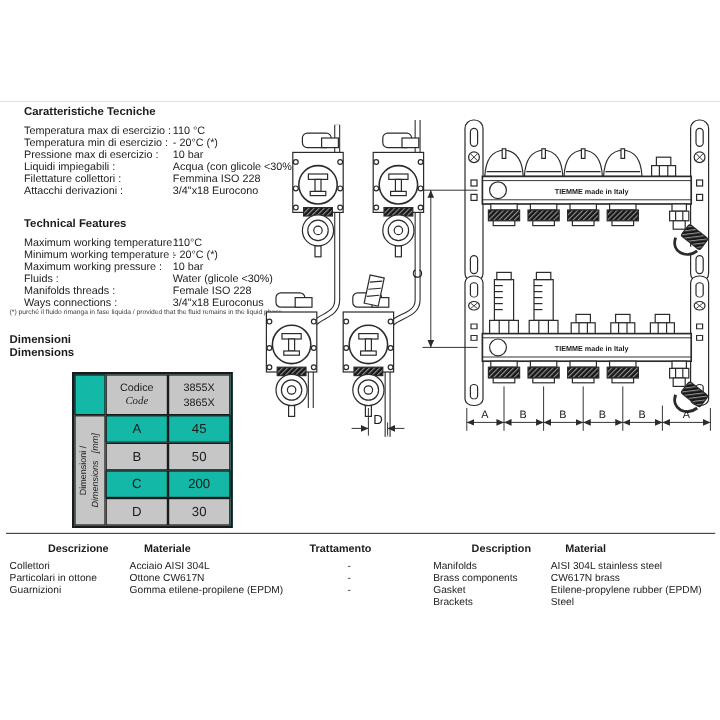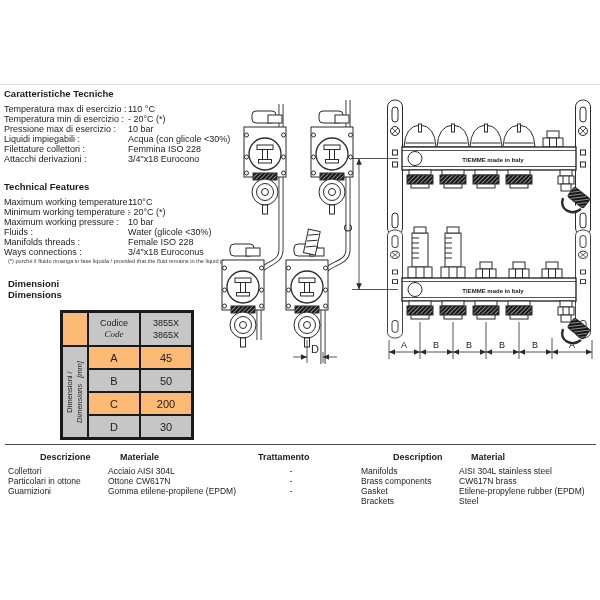--- a/index.html
+++ b/index.html
@@ -3,32 +3,32 @@
 <meta charset="utf-8">
 <style>
   html,body{margin:0;padding:0;}
   body{
     width:600px;height:600px;position:relative;background:#ffffff;
     font-family:"Liberation Sans", sans-serif;color:#1c1c1c;overflow:hidden;
   }
   .rule-light{position:absolute;left:0;top:84px;width:600px;border-top:1px solid #e3e3e3;}
   .rule-dark{position:absolute;left:5px;top:444px;width:591px;border-top:1.5px solid #4a4a4a;}
 
-  .specs{position:absolute;left:4px;}
+  .specs{position:absolute;left:20px;}
   .sec-title{font-size:9.5px;font-weight:bold;margin-bottom:5px;}
   .spec-grid{display:grid;grid-template-columns:124px auto;}
   .spec-grid span{font-size:9px;line-height:10px;white-space:nowrap;}
 
   .footnote{position:absolute;left:8px;top:258px;font-size:5.6px;color:#3a3a3a;white-space:nowrap;}
 
   .dim-titles{position:absolute;left:8px;top:278px;}
   .dim-titles div{font-size:9.5px;font-weight:bold;line-height:11px;}
 
   .dimtable{
-    position:absolute;left:60px;top:310px;background:#fdba74;
+    position:absolute;left:60px;top:310px;background:#14b8a6;
     display:grid;grid-template-columns:26px 52px 52px;
     grid-template-rows:34px 23px 23px 23px 23px;
     border:2px solid #1a1a1a;
   }
   .dimtable>div{
     border:1px solid #1a1a1a;display:flex;flex-direction:column;
     align-items:center;justify-content:center;box-sizing:border-box;
   }
   .gray{background:#c6c6c6;}
   .codehdr{font-size:9px;line-height:11px;text-align:center;}

